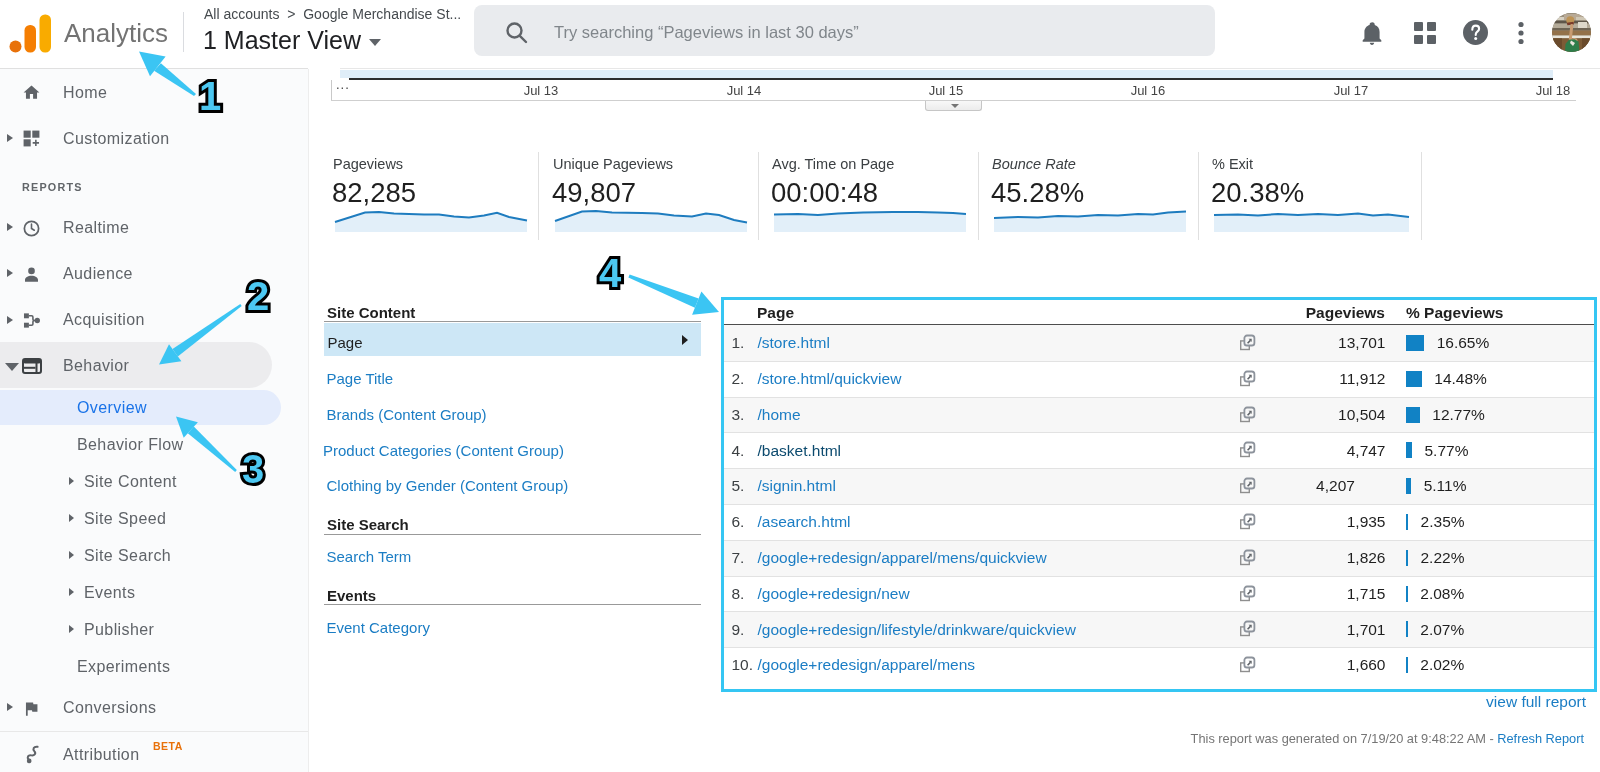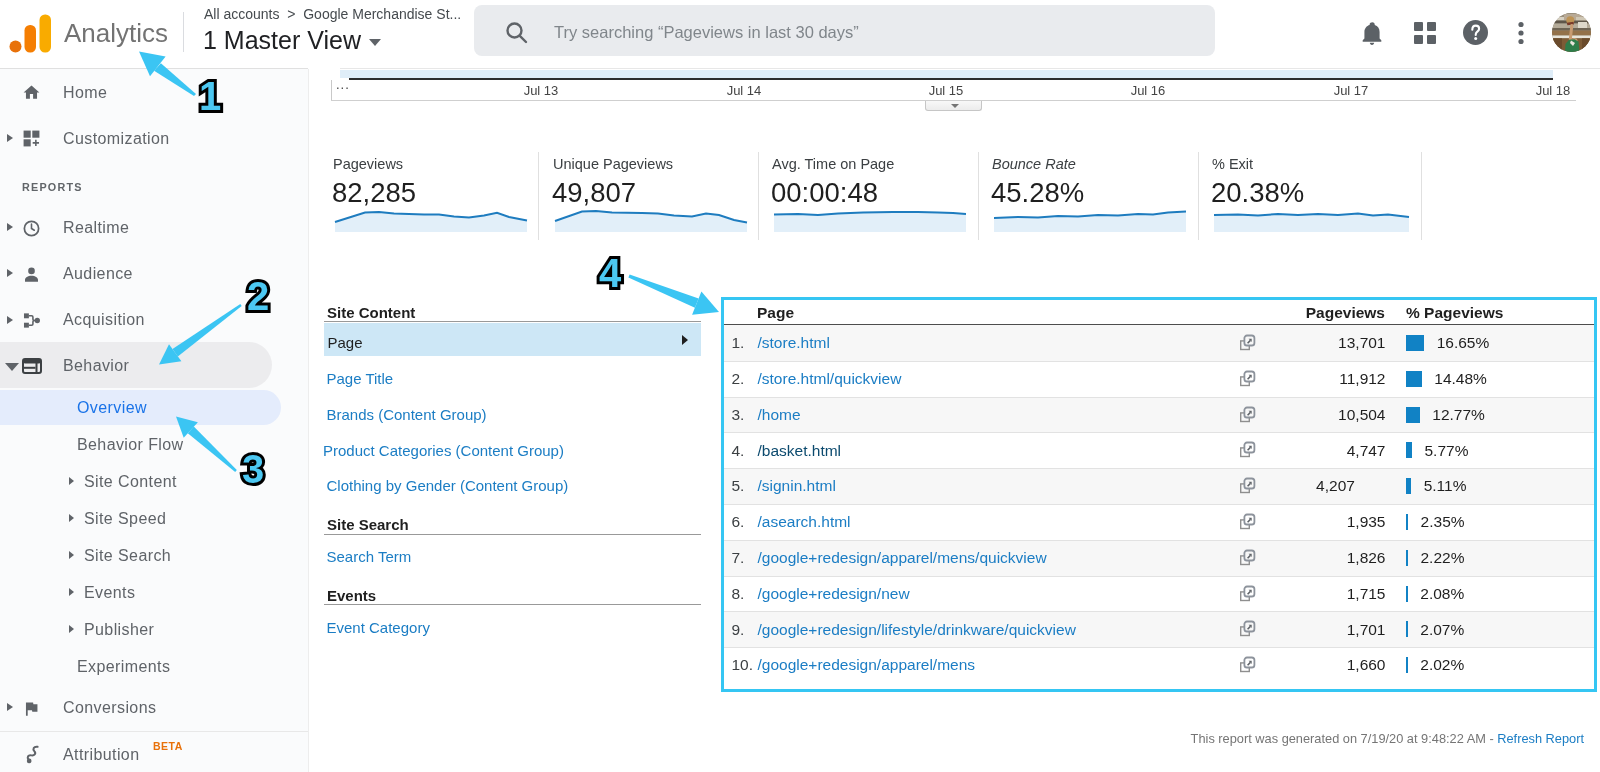--- a/index.html
+++ b/index.html
@@ -384,20 +384,23 @@
 <svg class="abs" style="left:1238px;top:656.1px;" width="18" height="18" viewBox="0 0 18 18">
       <rect x="2.7" y="6.9" width="8.6" height="8.6" fill="none" stroke="#8f8f8f" stroke-width="1.4"></rect>
       <rect x="6.4" y="1.5" width="10" height="10" rx="2.6" fill="#ffffff" stroke="#8d939c" stroke-width="1.8"></rect>
       <path d="M9.6 9.2 L12.4 6.4" stroke="#5f6368" stroke-width="1.6" fill="none"></path>
       <path d="M10.6 4.8 h3.1 v3.1 z" fill="#5f6368"></path>
     </svg>
 <div class="abs" style="left:1285.5px;top:656.3px;width:100px;text-align:right;font-size:15.5px;color:#1f1f1f;">1,660</div>
 <div class="abs" style="left:1405.5px;top:657.1px;width:2.3px;height:16px;background:#1182c5;"></div>
 <div class="abs" style="left:1420.3px;top:656.3px;font-size:15.5px;color:#1f1f1f;">2.02%</div>
 
+<div class="abs" style="left:0;top:693px;width:1600px;height:20px;font-size:15.5px;color:#1b7dc4;">
+      <span style="position:absolute;right:14px;">view full report</span>
+    </div>
 <div class="abs" style="left:0;top:731px;width:1600px;height:18px;font-size:12.8px;color:#757575;">
       <span style="position:absolute;right:16px;white-space:nowrap;margin-left:44px;">This report was generated on 7/19/20 at 9:48:22 AM - <span style="color:#1b7dc4;">Refresh Report</span></span>
     </div>
 
 <svg class="abs" style="left:0;top:0;" width="1600" height="772" viewBox="0 0 1600 772">
   <g fill="#3bc5f3">
     <polygon points="139.0,51.5 165.6,56.4 150.0,76.2"></polygon>
     <polygon points="196.0,93.9 160.9,63.3 154.1,70.8 194.0,96.1"></polygon>
     <polygon points="159.0,364.5 169.0,344.3 181.4,361.3"></polygon>
     <polygon points="240.3,304.0 172.5,349.1 177.8,356.4 241.7,306.0"></polygon>

